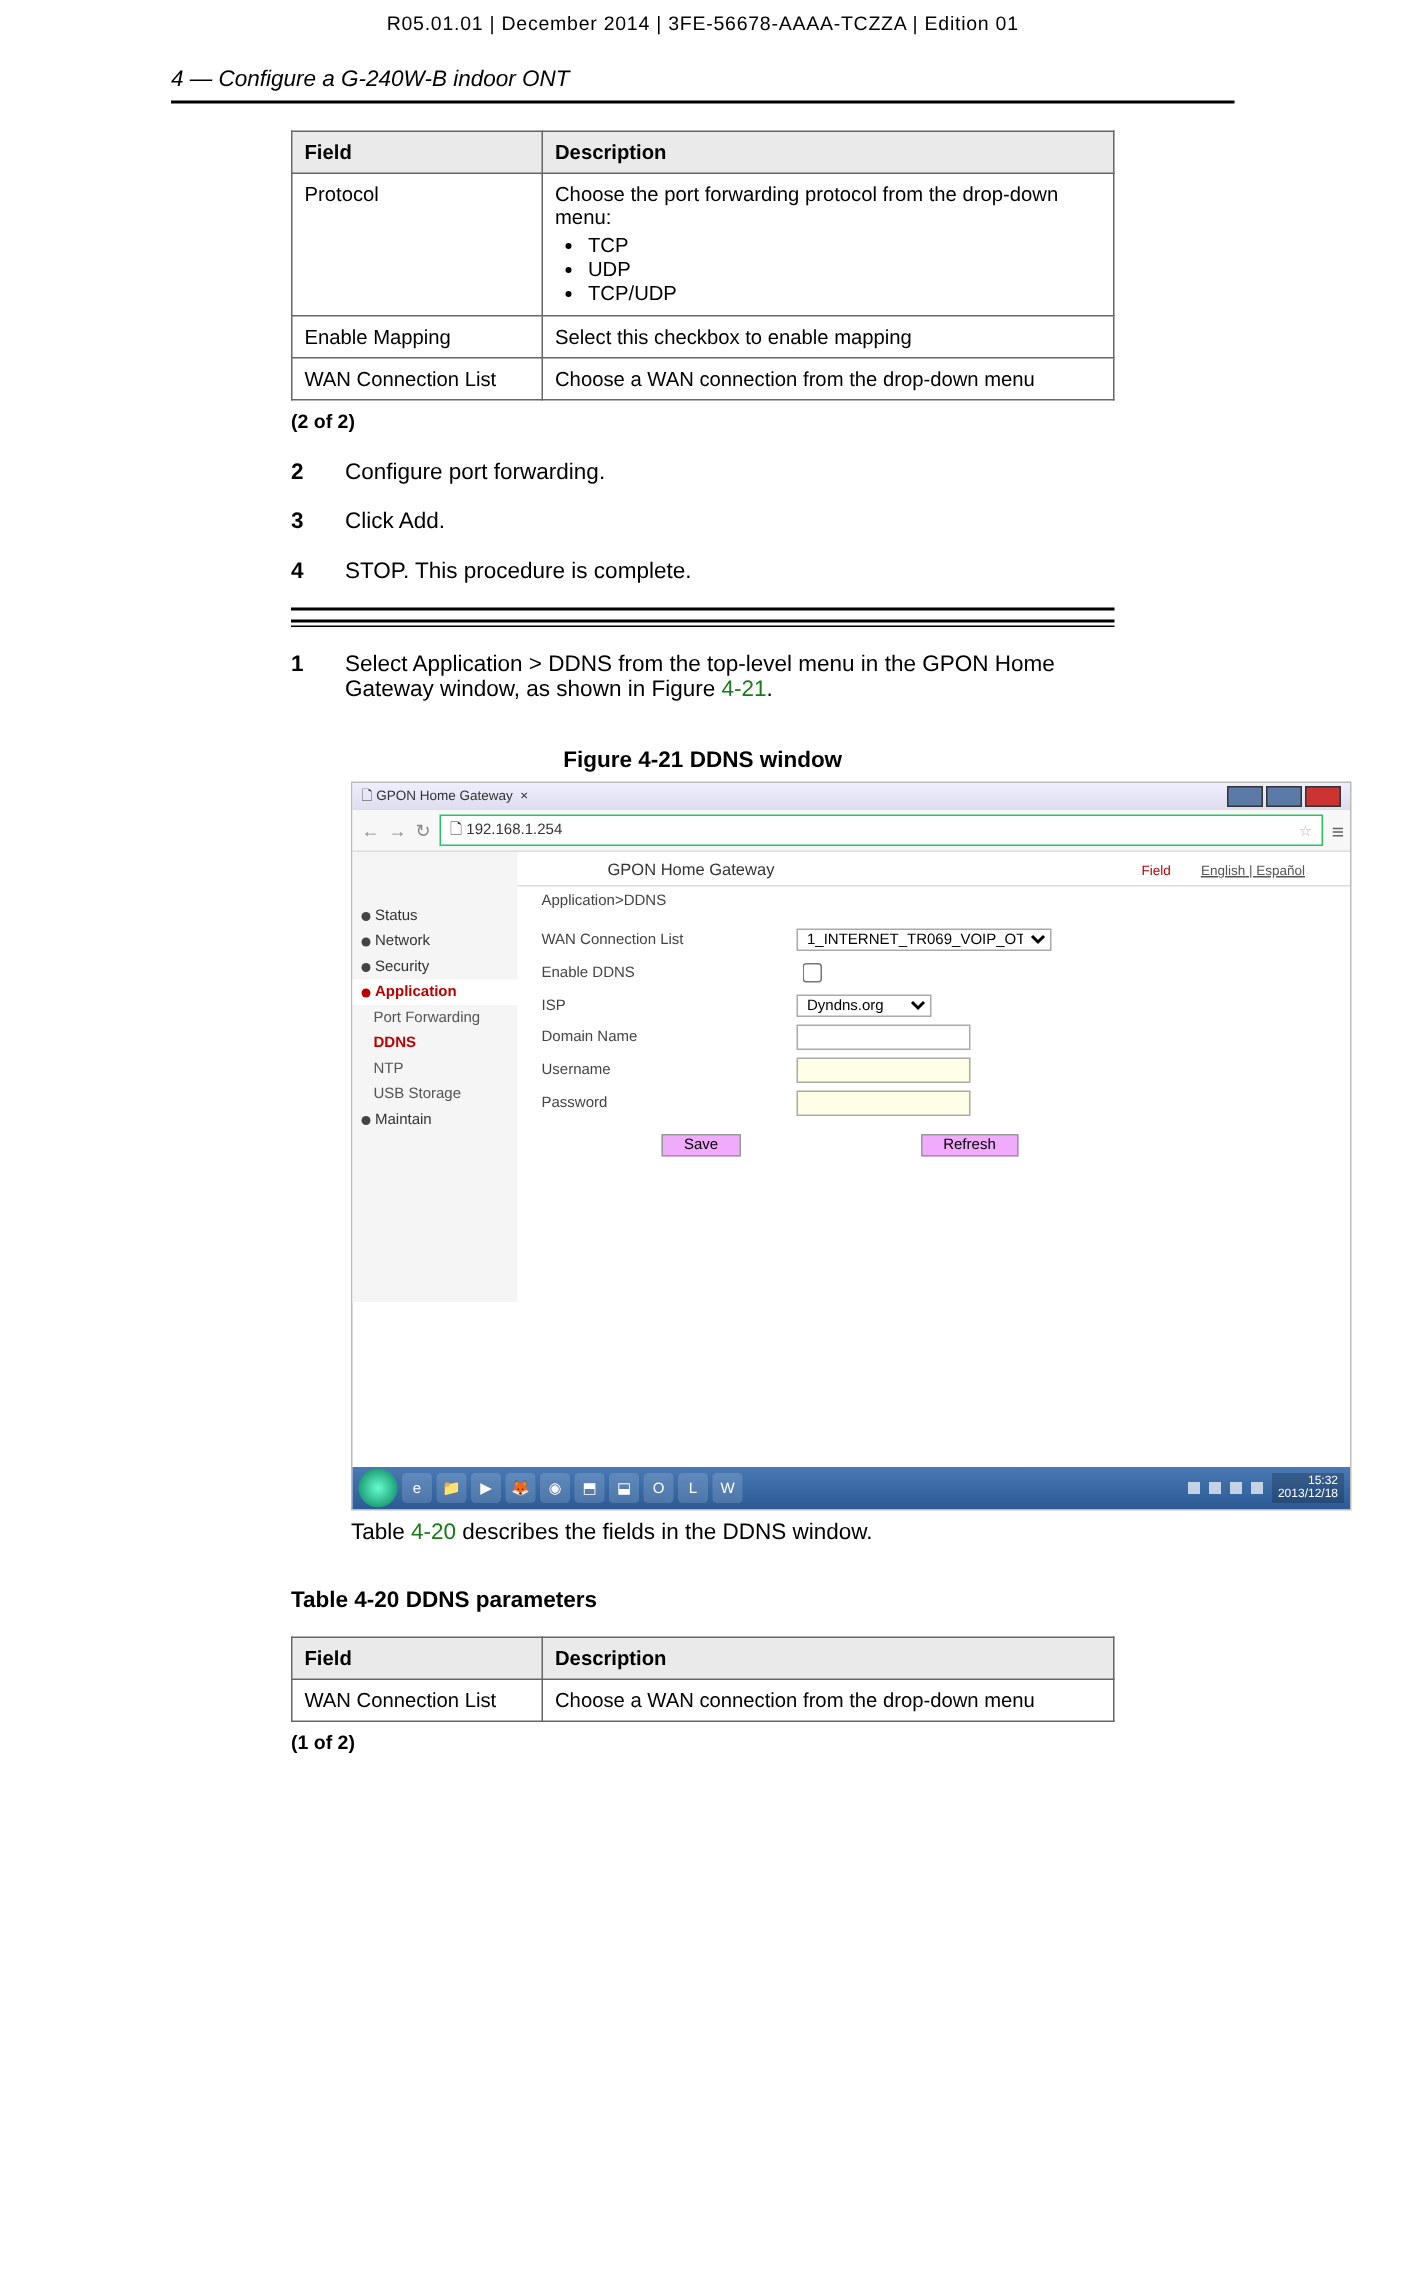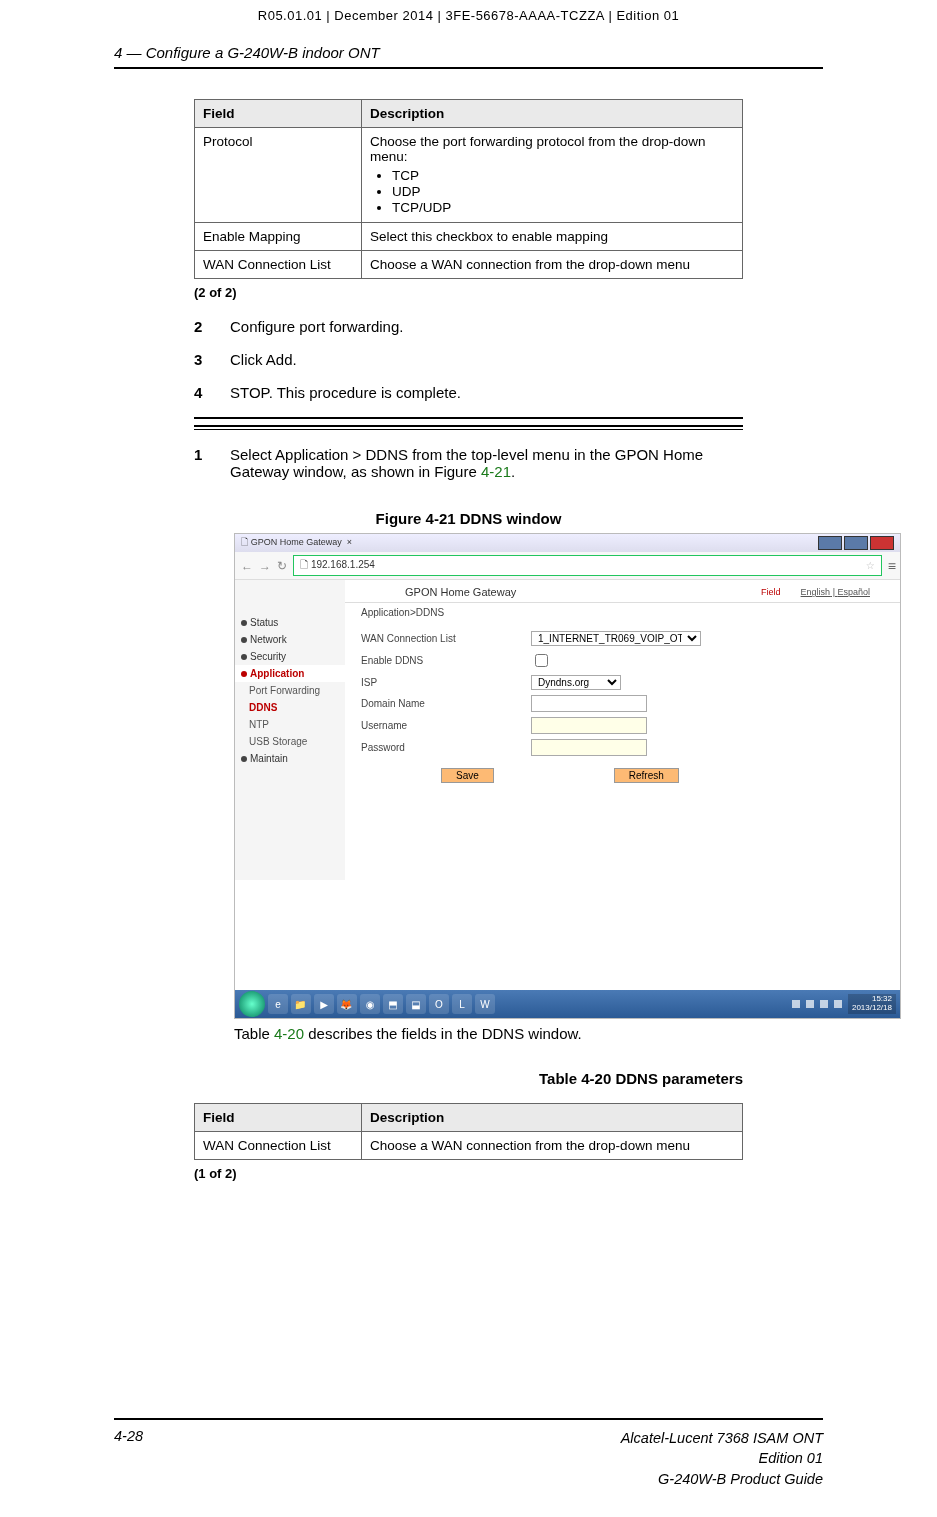--- a/index.html
+++ b/index.html
@@ -34,21 +34,21 @@
     border: none;
     border-top: 2px solid #000;
     margin: 0 30px;
   }
   .thin-rule {
     border: none;
     border-top: 1px solid #000;
     margin: 0 30px;
   }
   .content {
-    padding: 30px 110px 0 110px;
+    padding: 18px 110px 0 110px;
   }
   table.params {
     width: 100%;
     border-collapse: collapse;
     font-size: 13.5px;
   }
   table.params th, table.params td {
     border: 1px solid #666;
     padding: 6px 8px;
     text-align: left;
@@ -98,21 +98,21 @@
     border-top: 1px solid #000;
     margin: 2px 0 16px 0;
   }
   .figure-caption {
     text-align: center;
     font-weight: bold;
     font-size: 15px;
     margin: 30px 0 6px 0;
   }
   .table-caption {
-    text-align: right;
+    text-align: left;
     font-weight: bold;
     font-size: 15px;
     margin: 28px 0 16px 0;
   }
   .link-ref {
     color: #1a7a1a;
   }
   .figure-desc {
     font-size: 15px;
     margin: 6px 0 0 40px;
@@ -247,21 +247,21 @@
   .ss-row input.plain { background: #fff; }
   .ss-buttons {
     margin: 12px 0 0 0;
     display: flex;
     gap: 120px;
     padding-left: 80px;
   }
   .ss-buttons button {
     font-size: 10px;
     padding: 1px 14px;
-    background: #fdba74;
+    background: #f0abfc;
     border: 1px solid #999;
   }
   .ss-taskbar {
     height: 28px;
     background: linear-gradient(#4a7ab5, #2b5a95);
     display: flex;
     align-items: center;
     justify-content: space-between;
     padding: 0 4px;
   }
@@ -532,25 +532,14 @@
       <tr>
         <td class="field-col">WAN Connection List</td>
         <td>Choose a WAN connection from the drop-down menu</td>
       </tr>
     </tbody>
       </table>
     <div class="table-footnote">(1 of 2)</div>
 
   </div>
 
-  <div class="footer">
-    <hr class="footer-rule">
-    <div class="footer-row">
-      <div>4-28</div>
-      <div class="footer-right">
-        <div>Alcatel-Lucent 7368 ISAM ONT</div>
-        <div>Edition 01</div>
-        <div>G-240W-B Product Guide</div>
-      </div>
-    </div>
-  </div>
 
 </div>
 
 </body></html>

